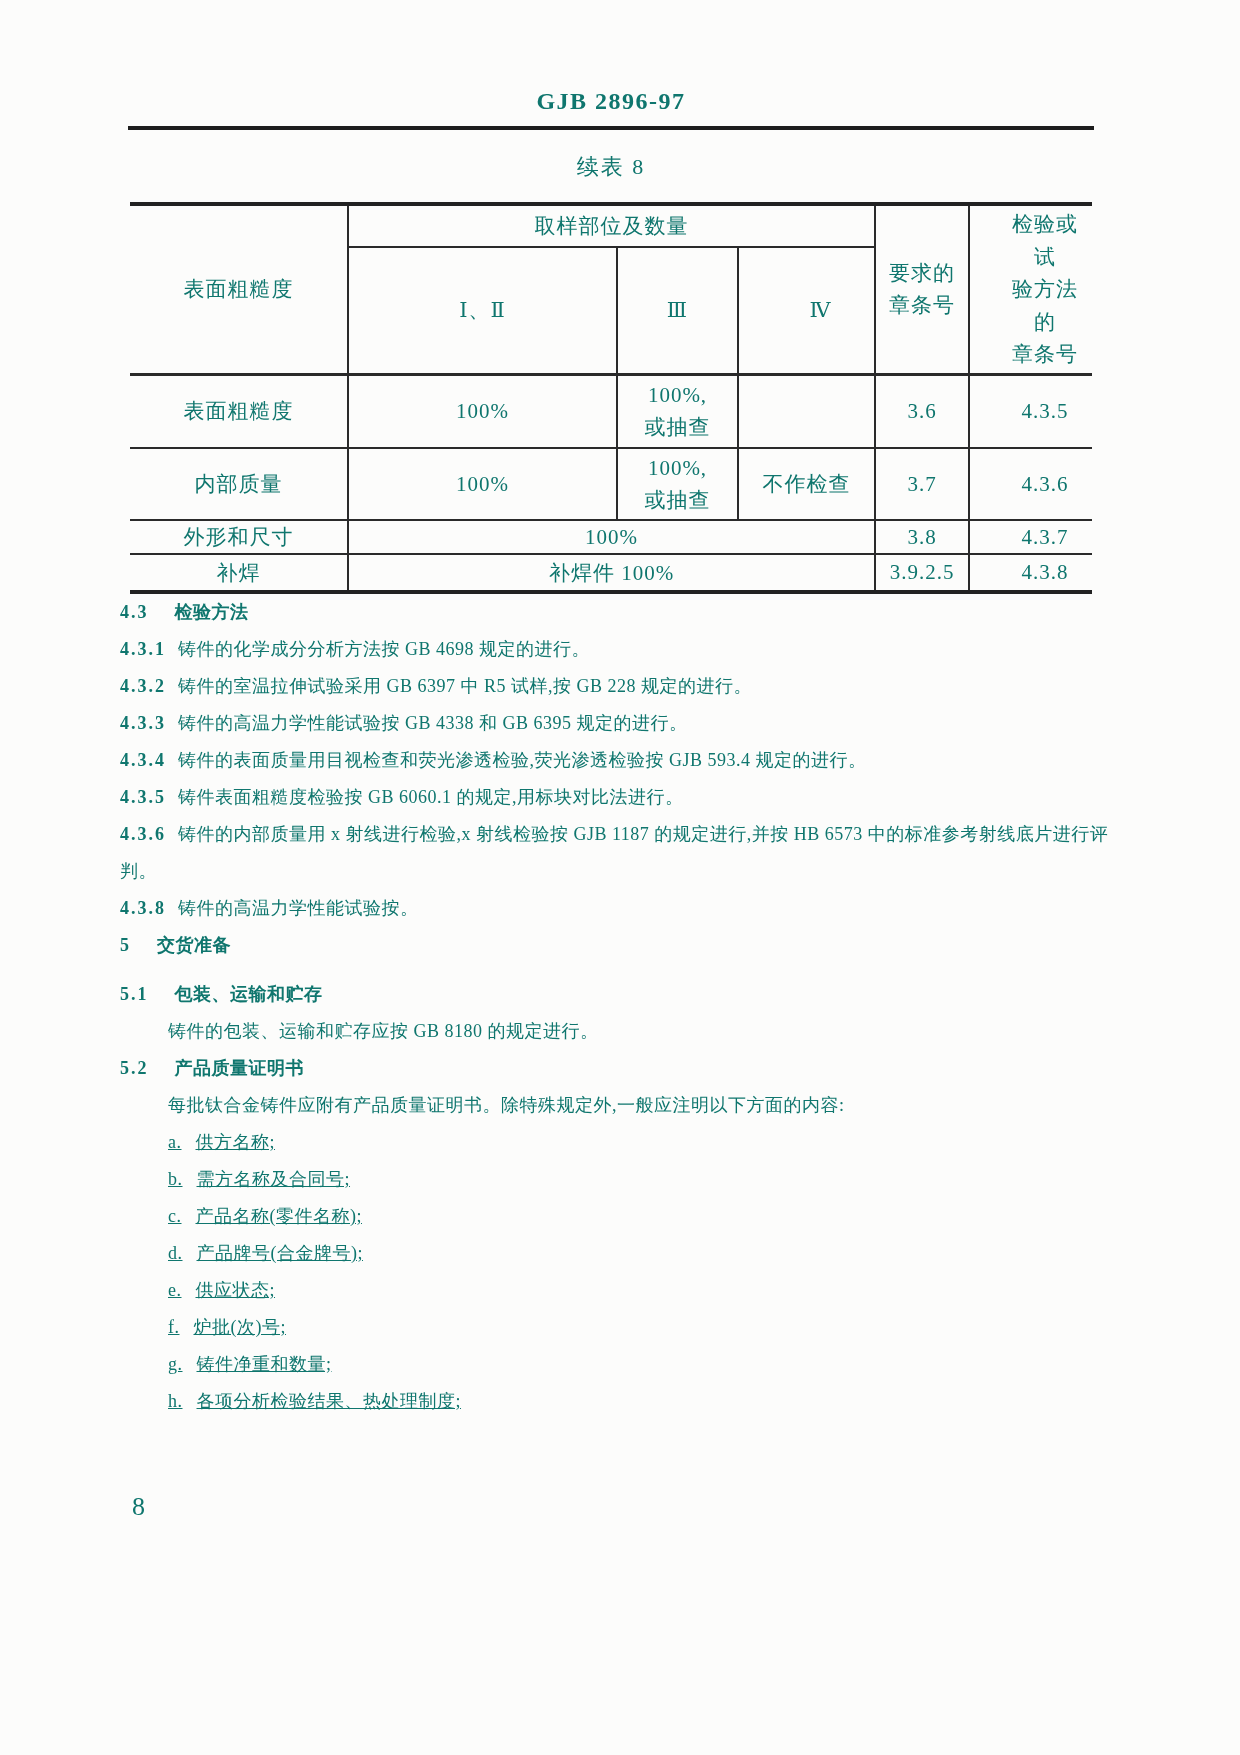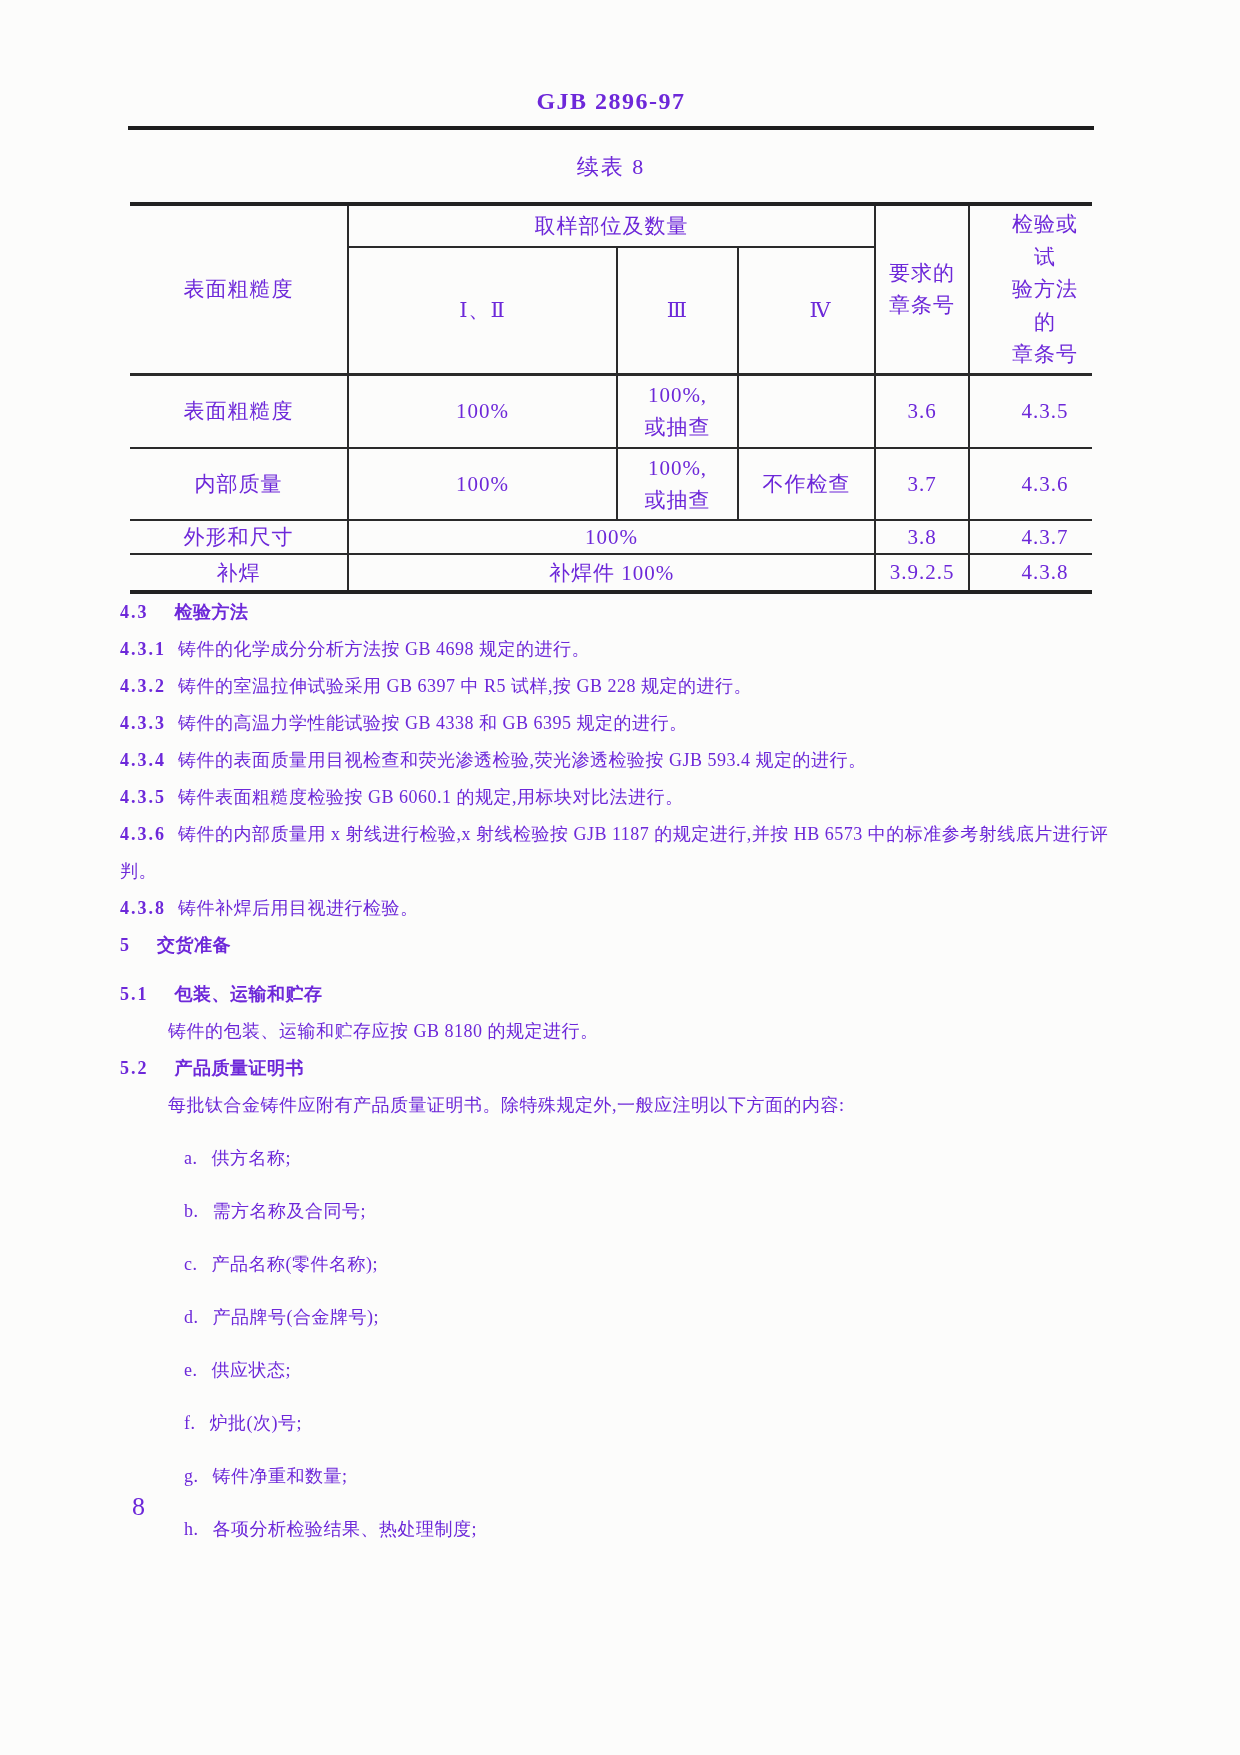--- a/index.html
+++ b/index.html
@@ -1,21 +1,21 @@
 <!DOCTYPE html>
 <html><head>
 <meta charset="utf-8">
 <style>
   * { margin:0; padding:0; box-sizing:border-box; }
   html,body { background:#ffffff; }
   .page {
     position:relative;
     width:1240px; height:1755px;
     background:#fcfcfb;
-    color:#6d28d9;
+    color:#0f766e;
     font-family:"Liberation Serif","DejaVu Serif",serif;
     overflow:hidden;
   }
 
   
   .doc-header {
     position:absolute; top:88px; left:130px; width:962px;
     text-align:center; font-size:24px; font-weight:bold;
     letter-spacing:1.5px;
   }
@@ -58,21 +58,21 @@
     font-size:18px; line-height:37px; letter-spacing:0.5px;
   }
   .clause { margin:0; }
   .clause .num { font-weight:bold; margin-right:12px; letter-spacing:2px; white-space:nowrap; }
   .heading { font-weight:bold; }
   .heading .num { margin-right:26px; letter-spacing:2px; }
   .h-5  { }
   .h-51 { margin-top:12px; }
   .indent { text-indent:48px; }
   .cert-list { list-style:none; padding-left:48px; }
-  .cert-list li { margin:16px; }
+  .cert-list li { margin:0;text-decoration:underline; }
   .cert-list .tag { margin-right:14px; }
 
   .page-number {
     position:absolute; top:1492px; left:132px;
     font-size:26px; letter-spacing:1px;
   }
 </style>
 </head>
 <body>
 
@@ -142,21 +142,21 @@
   <div class="textblock">
 
     <p class="heading"><span class="num">4.3</span><span>检验方法</span></p>
 
     <p class="clause"><span class="num">4.3.1</span><span>铸件的化学成分分析方法按 GB 4698 规定的进行。</span></p>
     <p class="clause"><span class="num">4.3.2</span><span>铸件的室温拉伸试验采用 GB 6397 中 R5 试样,按 GB 228 规定的进行。</span></p>
     <p class="clause"><span class="num">4.3.3</span><span>铸件的高温力学性能试验按 GB 4338 和 GB 6395 规定的进行。</span></p>
     <p class="clause"><span class="num">4.3.4</span><span>铸件的表面质量用目视检查和荧光渗透检验,荧光渗透检验按 GJB 593.4 规定的进行。</span></p>
     <p class="clause"><span class="num">4.3.5</span><span>铸件表面粗糙度检验按 GB 6060.1 的规定,用标块对比法进行。</span></p>
     <p class="clause"><span class="num">4.3.6</span><span>铸件的内部质量用 x 射线进行检验,x 射线检验按 GJB 1187 的规定进行,并按 HB 6573 中的标准参考射线底片进行评判。</span></p>
-    <p class="clause"><span class="num">4.3.8</span><span>铸件补焊后用目视进行检验。</span></p>
+    <p class="clause"><span class="num">4.3.8</span><span>铸件的高温力学性能试验按。</span></p>
 
     <p class="heading h-5"><span class="num">5</span><span>交货准备</span></p>
 
     <p class="heading h-51"><span class="num">5.1</span><span>包装、运输和贮存</span></p>
     <p class="indent">铸件的包装、运输和贮存应按 GB 8180 的规定进行。</p>
 
     <p class="heading"><span class="num">5.2</span><span>产品质量证明书</span></p>
     <p class="indent">每批钛合金铸件应附有产品质量证明书。除特殊规定外,一般应注明以下方面的内容:</p>
 
     <ul class="cert-list">

